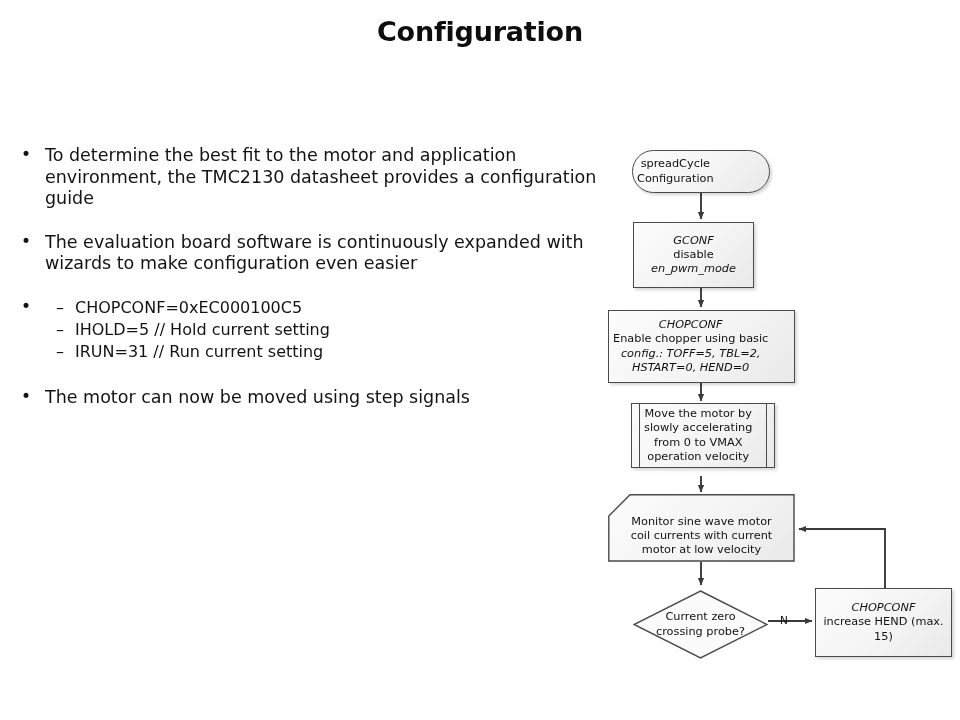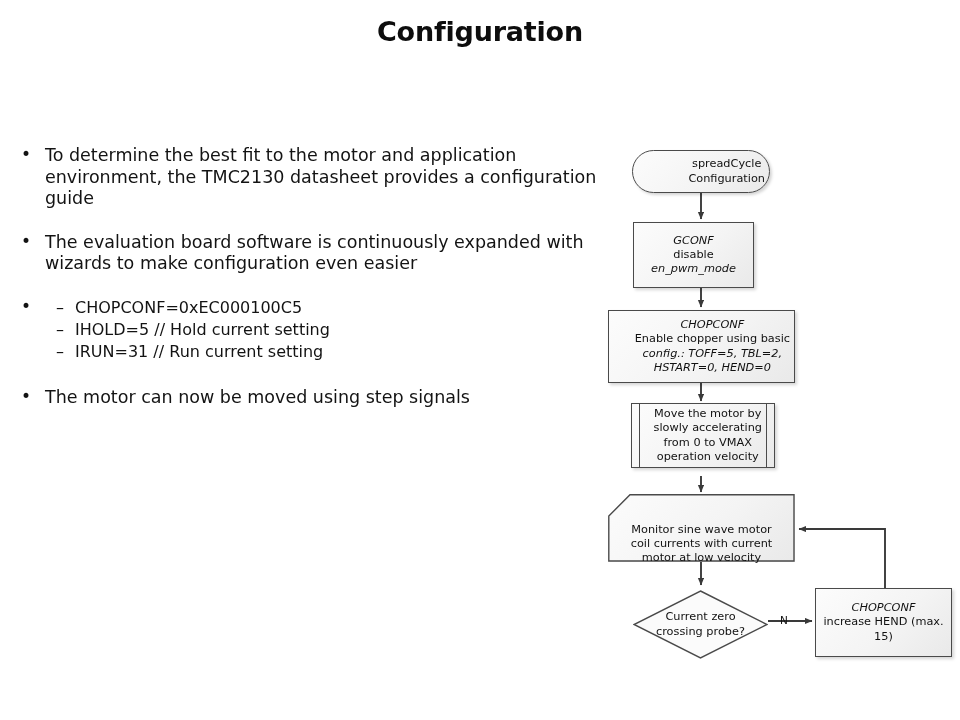--- a/index.html
+++ b/index.html
@@ -86,21 +86,21 @@
   #flow-svg {
     position: absolute;
     left: 0;
     top: 0;
   }
   .fnode {
     position: absolute;
     box-sizing: border-box;
     display: flex;
     align-items: center;
-    justify-content: flex-end;
+    justify-content: flex-start;
     text-align: center;
     font-size: 11.3px;
     line-height: 14.2px;
     color: #111;
     background: linear-gradient(135deg, #fcfcfc 0%, #f4f4f4 55%, #e9e9e9 100%);
     border: 1.2px solid #4a4a4a;
     box-shadow: 2px 2px 3px rgba(0,0,0,0.17);
   }
   .fnode .inner { padding: 0 4px; }
   .fnode i { font-style: italic; }
@@ -275,21 +275,21 @@
       <div>from 0 to VMAX</div>
       <div>operation velocity</div>
     </div>
   </div>
 
   <div class="fnode n-chamfer" style="left:12px; top:354px; width:187px; height:68px; display:block;">
     <div class="chamfer-bg"></div>
     <svg class="chamfer-stroke" viewBox="0 0 187 68" preserveAspectRatio="none">
       <polygon points="22,0.8 186,0.8 186,67 0.8,67 0.8,22" fill="none" stroke="#4a4a4a" stroke-width="1.4"></polygon>
     </svg>
-    <div class="inner" style="display:flex; align-items:center; justify-content:center; text-align:center; height:100%; padding:16px 6px;">
+    <div class="inner" style="display:flex; align-items:center; justify-content:center; text-align:center; height:100%; padding:8px 6px;">
       <div>
         <div>Monitor sine wave motor</div>
         <div>coil currents with current</div>
         <div>motor at low velocity</div>
       </div>
     </div>
   </div>
 
   <div class="fnode n-diamond" style="left:37px; top:450px; width:135px; height:69px; display:block;">
     <svg class="dia-svg" viewBox="0 0 135 69" preserveAspectRatio="none">

